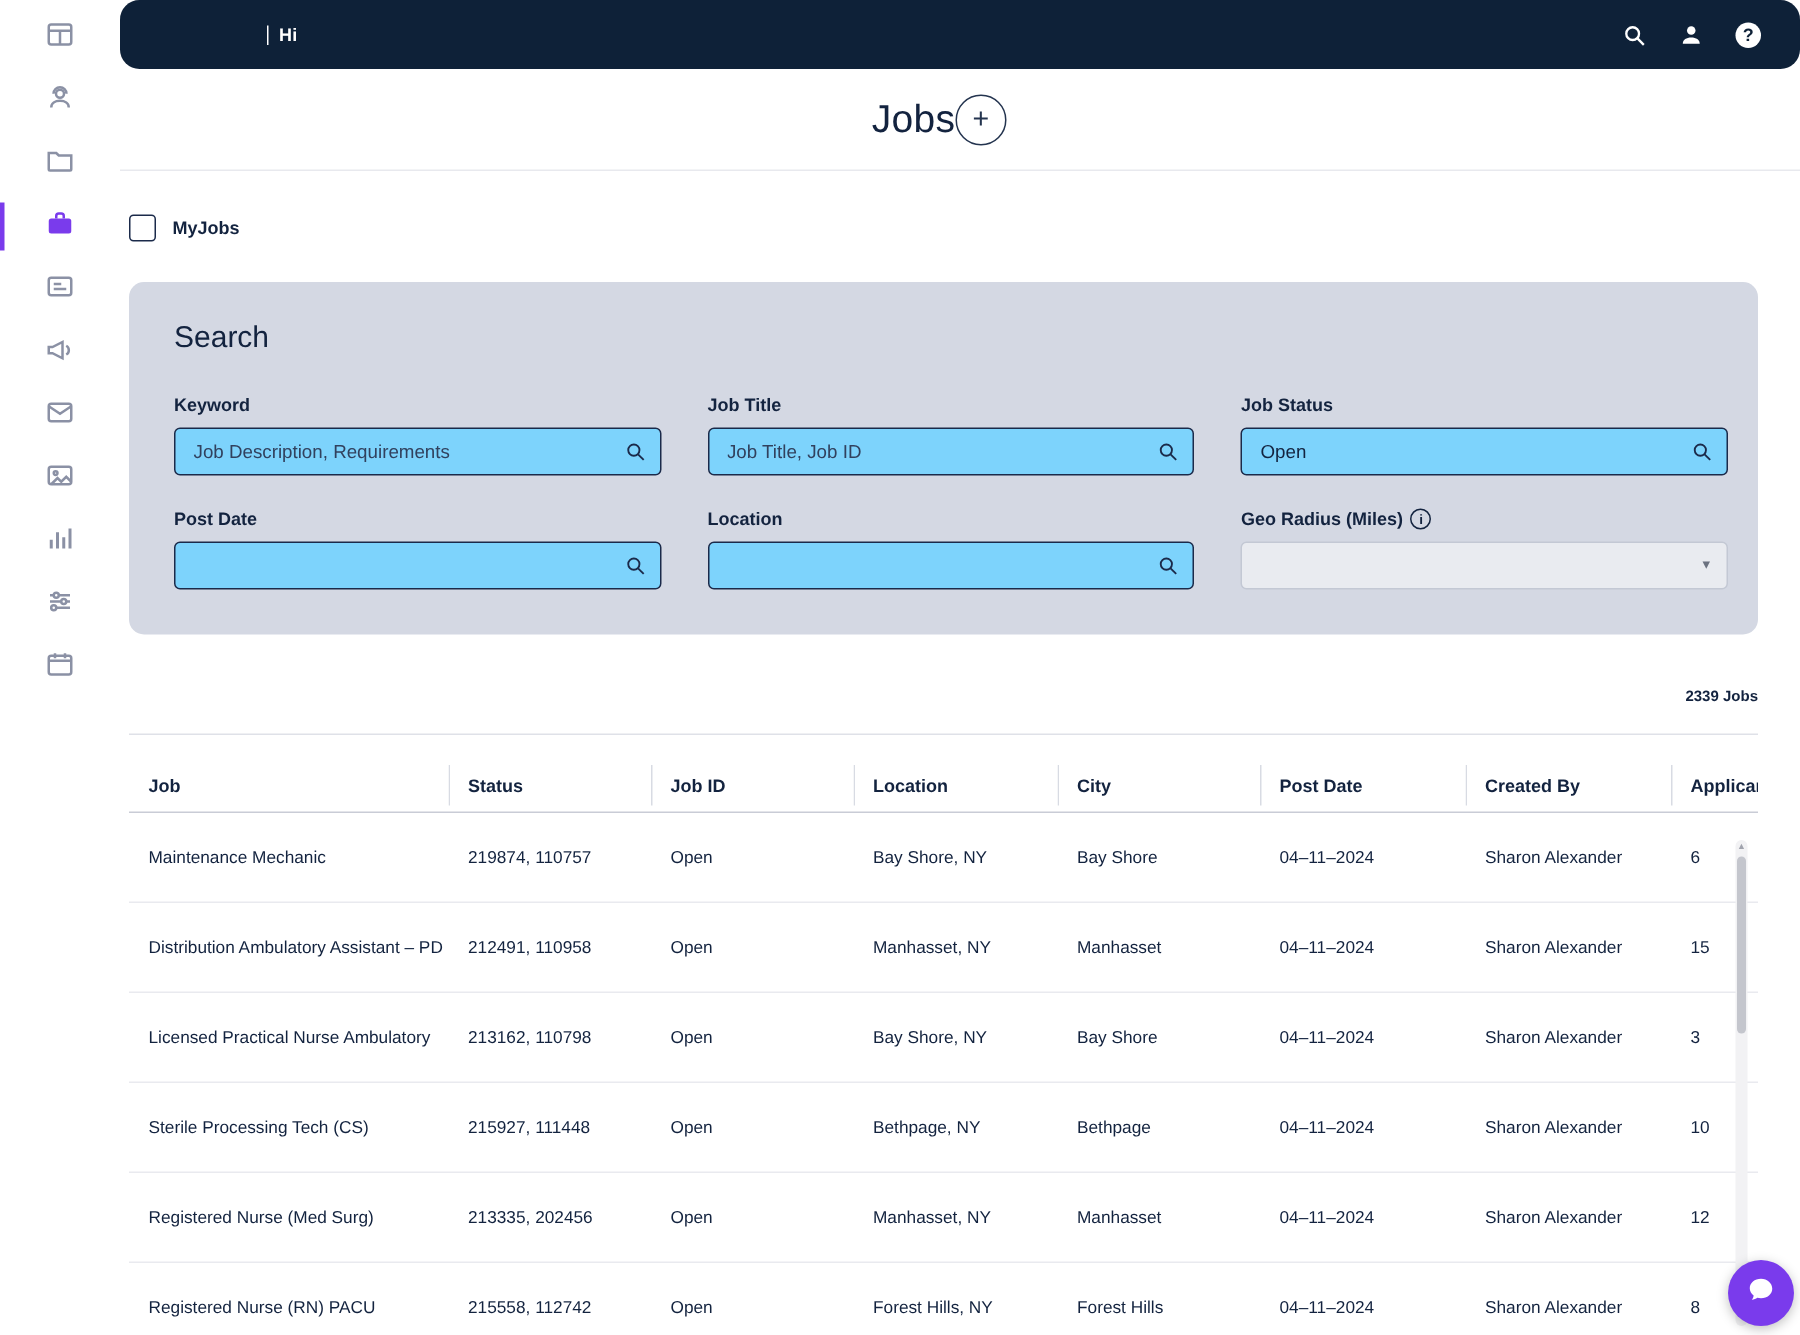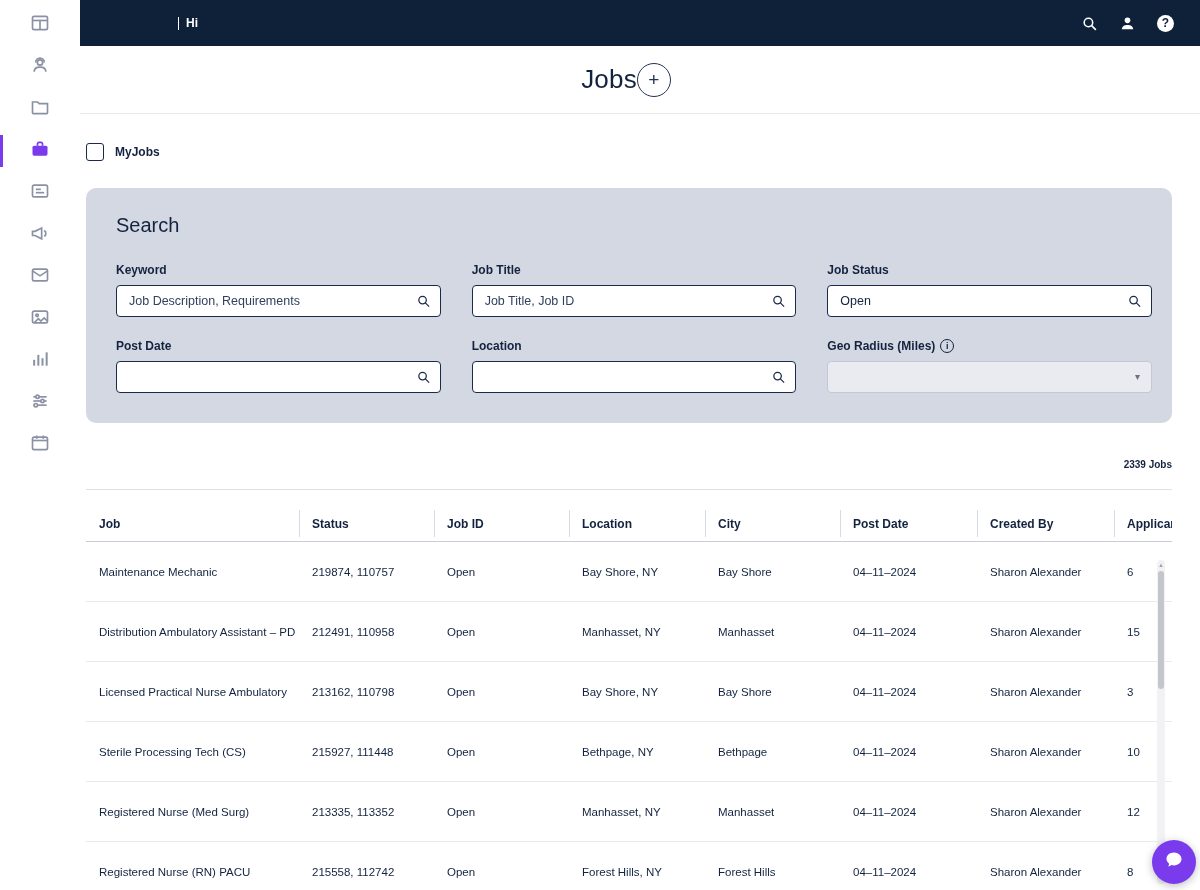--- a/index.html
+++ b/index.html
@@ -20,21 +20,21 @@
   .sidebar-item svg { width: 20px; height: 20px; }
   .sidebar-item.active { color: #7a3bec; }
   .sidebar-item.active::before {
     content: ""; position: absolute; left: 0; top: 5px; bottom: 5px; width: 3px; background: #7a3bec;
   }
 
   
   .main { flex: 1; display: flex; flex-direction: column; min-width: 0; }
   .navbar {
     height: 46px; background: #0e2138; display: flex; align-items: center;
-    padding: 0 26px 0 16px; flex: 0 0 46px;
+    padding: 0 26px 0 16px; flex: 0 0 46px; border-radius: 13px;
   }
   .brand { display: flex; align-items: center; gap: 7px; margin-left: 82px; }
   .logo-bar { width: 1px; height: 13px; background: #ffffff; display: inline-block; }
   .brand-text { color: #ffffff; font-size: 12px; font-weight: 700; letter-spacing: .2px; }
   .navbar-right { margin-left: auto; display: flex; align-items: center; gap: 21px; color: #ffffff; }
   .nav-icon { width: 17px; height: 17px; display: inline-flex; cursor: pointer; }
   .help-circle {
     width: 17px; height: 17px; border-radius: 50%; background: #ffffff; color: #0e2138;
     font-size: 12px; font-weight: 700; display: flex; align-items: center; justify-content: center; cursor: pointer;
   }
@@ -64,21 +64,21 @@
     padding: 26px 20px 30px 30px;
   }
   .search-title { font-size: 20px; font-weight: 500; color: #13233f; margin-bottom: 26px; }
   .search-grid { display: grid; grid-template-columns: repeat(3, 1fr); column-gap: 31px; row-gap: 22px; }
   .field-label {
     font-size: 12px; font-weight: 700; color: #13233f; margin-bottom: 8px;
     display: flex; align-items: center; gap: 5px;
   }
   .input-wrap { position: relative; }
   .text-input {
-    width: 100%; height: 32px; border: 1px solid #1b2a4a; border-radius: 4px; background: #ffffff;
+    width: 100%; height: 32px; border: 1px solid #1b2a4a; border-radius: 4px; background: #7dd3fc;
     padding: 0 34px 0 12px; font-size: 12.5px; color: #13233f; outline: none;
     font-family: "Liberation Sans", sans-serif;
   }
   .text-input::placeholder { color: #31415e; opacity: 1; }
   .input-glyph {
     position: absolute; right: 10px; top: 50%; transform: translateY(-50%);
     width: 15px; height: 15px; color: #1b2a4a; pointer-events: none; display: inline-flex;
   }
   .select-disabled {
     height: 32px; background: #e9ebf0; border: 1px solid #c3c8d4; border-radius: 4px;
@@ -390,21 +390,21 @@
           <div class="cell">Open</div>
           <div class="cell">Bethpage, NY</div>
           <div class="cell">Bethpage</div>
           <div class="cell">04–11–2024</div>
           <div class="cell">Sharon Alexander</div>
           <div class="cell">10</div>
         </div>
 
         <div class="trow">
           <div class="cell">Registered Nurse (Med Surg)</div>
-          <div class="cell">213335, 113352</div>
+          <div class="cell">213335, 202456</div>
           <div class="cell">Open</div>
           <div class="cell">Manhasset, NY</div>
           <div class="cell">Manhasset</div>
           <div class="cell">04–11–2024</div>
           <div class="cell">Sharon Alexander</div>
           <div class="cell">12</div>
         </div>
 
         <div class="trow">
           <div class="cell">Registered Nurse (RN) PACU</div>

